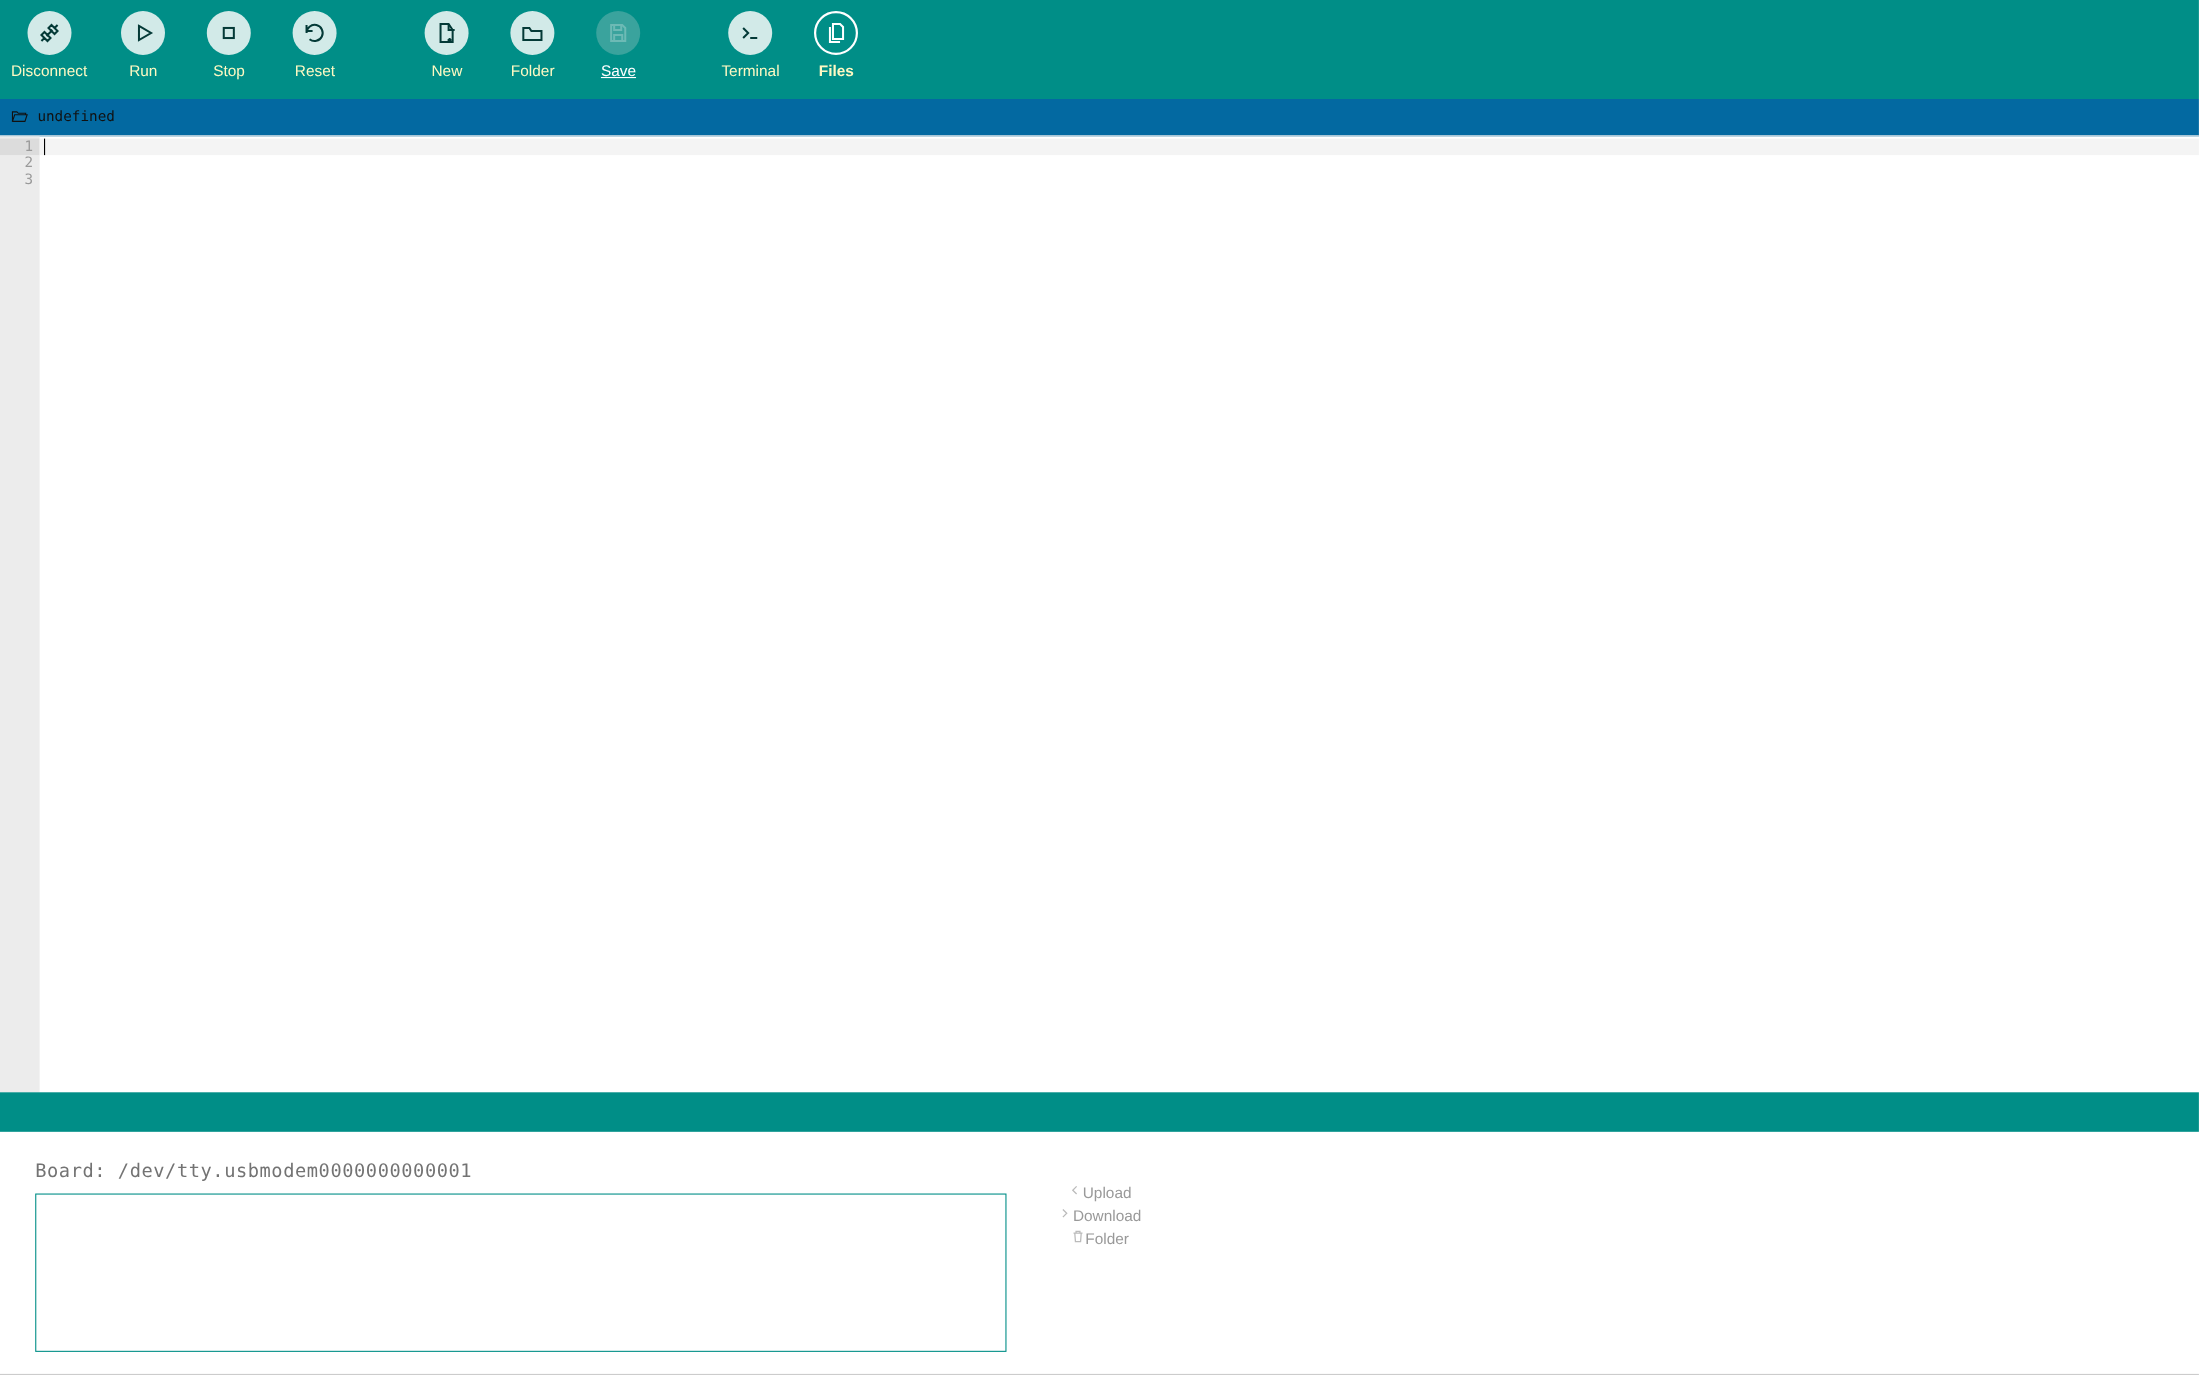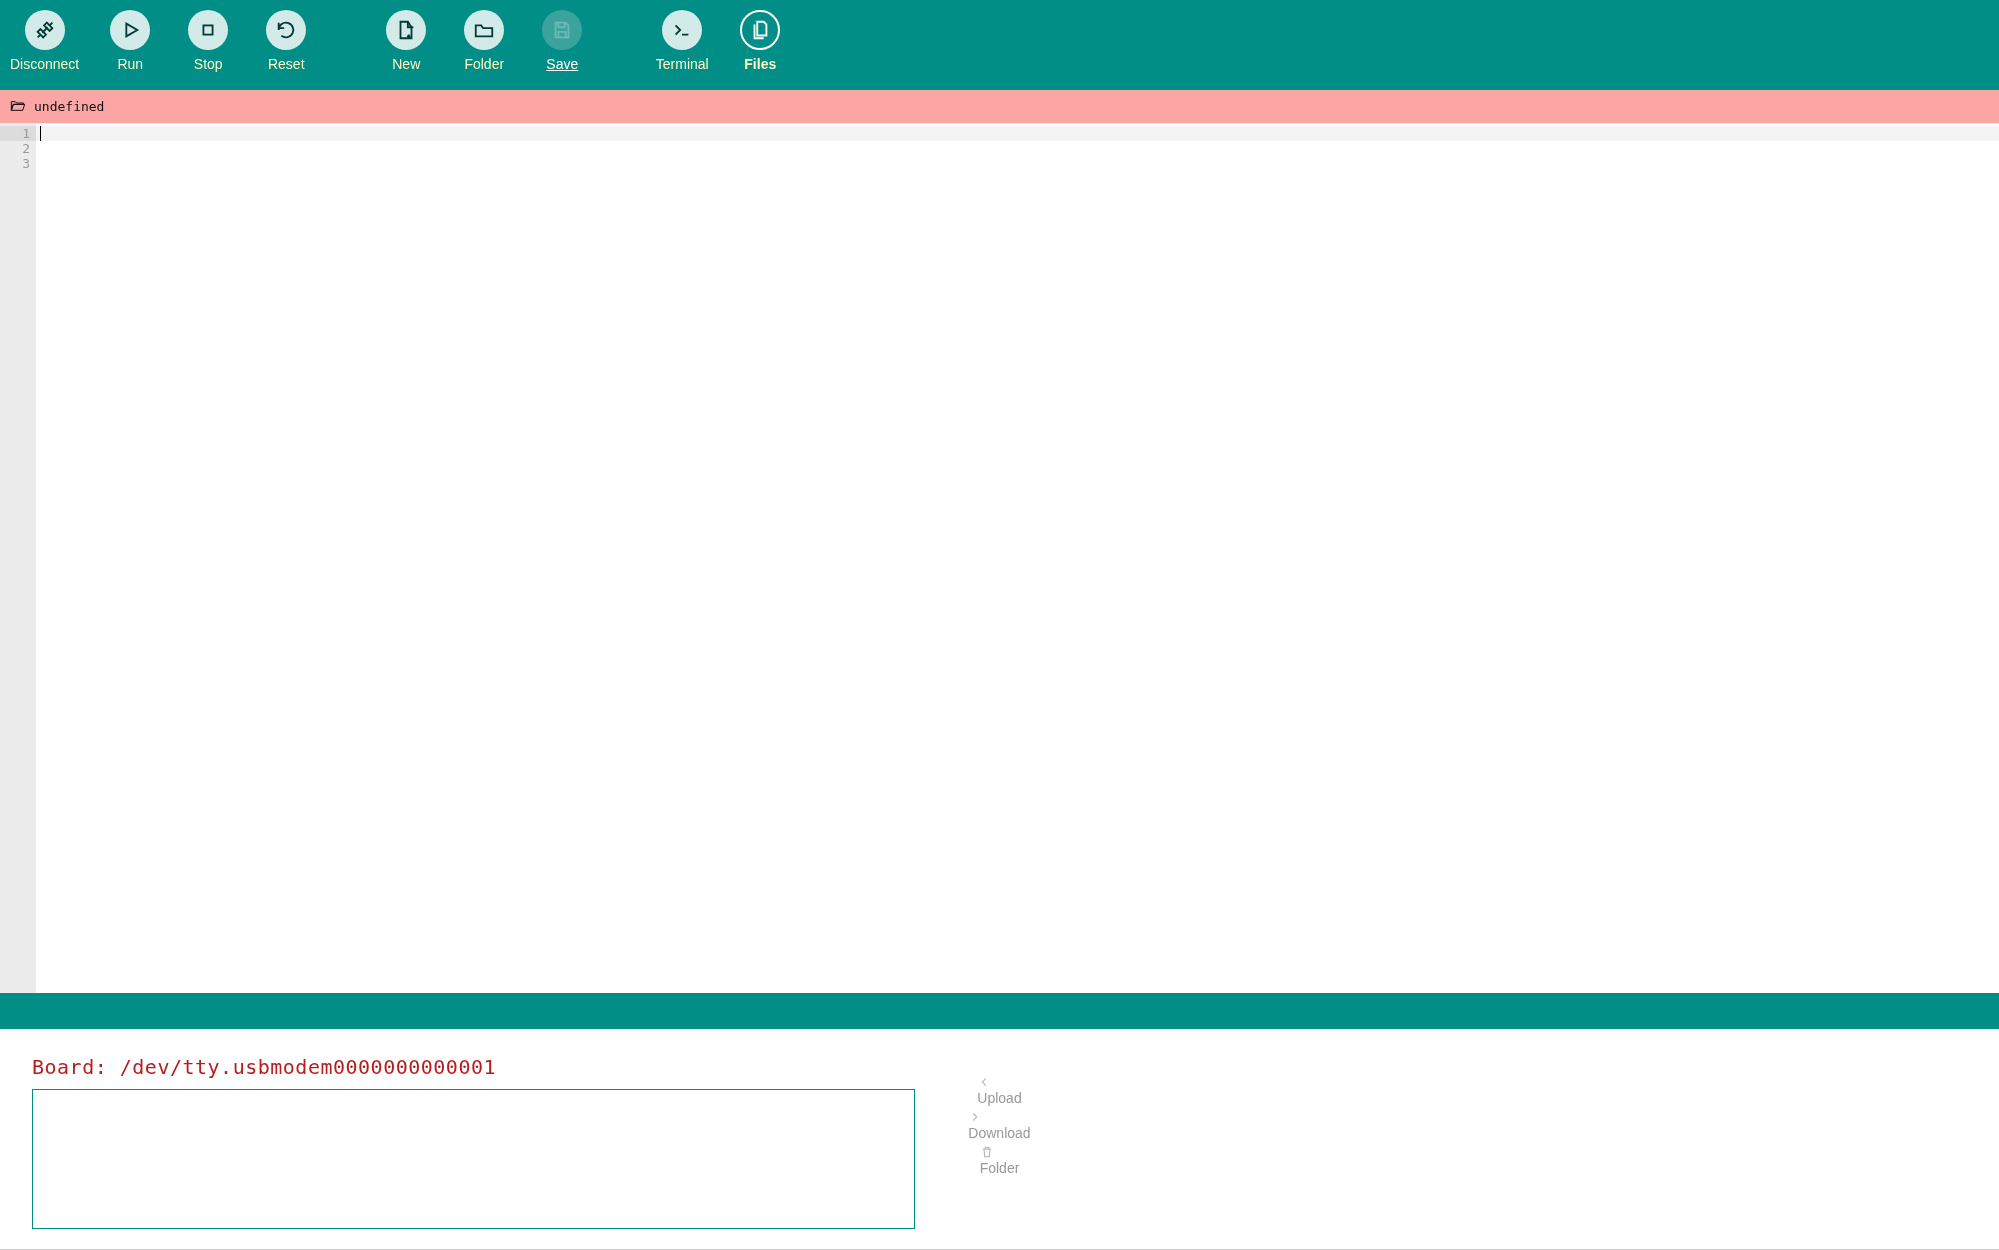--- a/index.html
+++ b/index.html
@@ -40,21 +40,21 @@
   .tool-btn.disabled .circle svg { stroke: #6dbab5; }
   .tool-btn.disabled .tool-label { color: #ffffff; text-decoration: underline; }
   .tool-btn.active .circle { background: transparent; border: 2px solid #fff; }
   .tool-btn.active .circle svg { stroke: #fff; }
   .tool-label { font-size: 14px; color: #fef9c3; font-weight: 500; }
   .tool-btn.active .tool-label { font-weight: 700; }
 
   
   .filetab {
     height: 34px;
-    background: #fca5a5;
+    background: #0369a1;
     border-bottom: 1px solid #eee;
     display: flex; align-items: center;
     padding-left: 10px;
     gap: 8px;
     font-size: 13px;
     color: #111;
   }
   .filetab svg { width: 16px; height: 14px; stroke: #111; stroke-width: 1.5; fill: none; }
 
   
@@ -100,23 +100,23 @@
     background: #fff;
     padding: 26px 32px 20px 32px;
     display: grid;
     grid-template-columns: 1fr 170px 1fr;
     gap: 0;
     flex: 0 0 auto;
     height: 220px;
   }
   .panel-col { display: flex; flex-direction: column; }
   .panel-title {
-    font-size: 20px; letter-spacing: 0.5px;
+    font-size: 17px; letter-spacing: 0.5px;
     margin-bottom: 10px;
-    color: #b91c1c;
+    color: #737373;
   }
   .file-list {
     border: 1.5px solid #008e87;
     flex: 1;
     padding: 16px 22px;
     min-height: 110px;
   }
   .file-list-item {
     font-size: 17px; letter-spacing: 0.5px;
     color: #111;
@@ -126,21 +126,21 @@
   .panel-mid {
     display: flex; flex-direction: column;
     align-items: center; justify-content: flex-start;
     padding-top: 22px;
     gap: 6px;
     font-family: -apple-system, Helvetica, Arial, sans-serif;
     color: #999;
     font-size: 14px;
   }
   .panel-mid svg { width: 14px; height: 14px; stroke: #bbb; stroke-width: 2; fill: none; }
-  .mid-item { display: flex; flex-direction: column; align-items: flex-start; cursor: pointer; }
+  .mid-item { display: flex; flex-direction: row; align-items: center; cursor: pointer; }
   .mid-item span { margin-top: -2px; }
   .hr-bottom { height:1px; background:#ccc; }
 </style>
 </head>
 <body>
 
 <div class="toolbar">
 
   <div class="tool-group">
     <div class="tool-btn">

